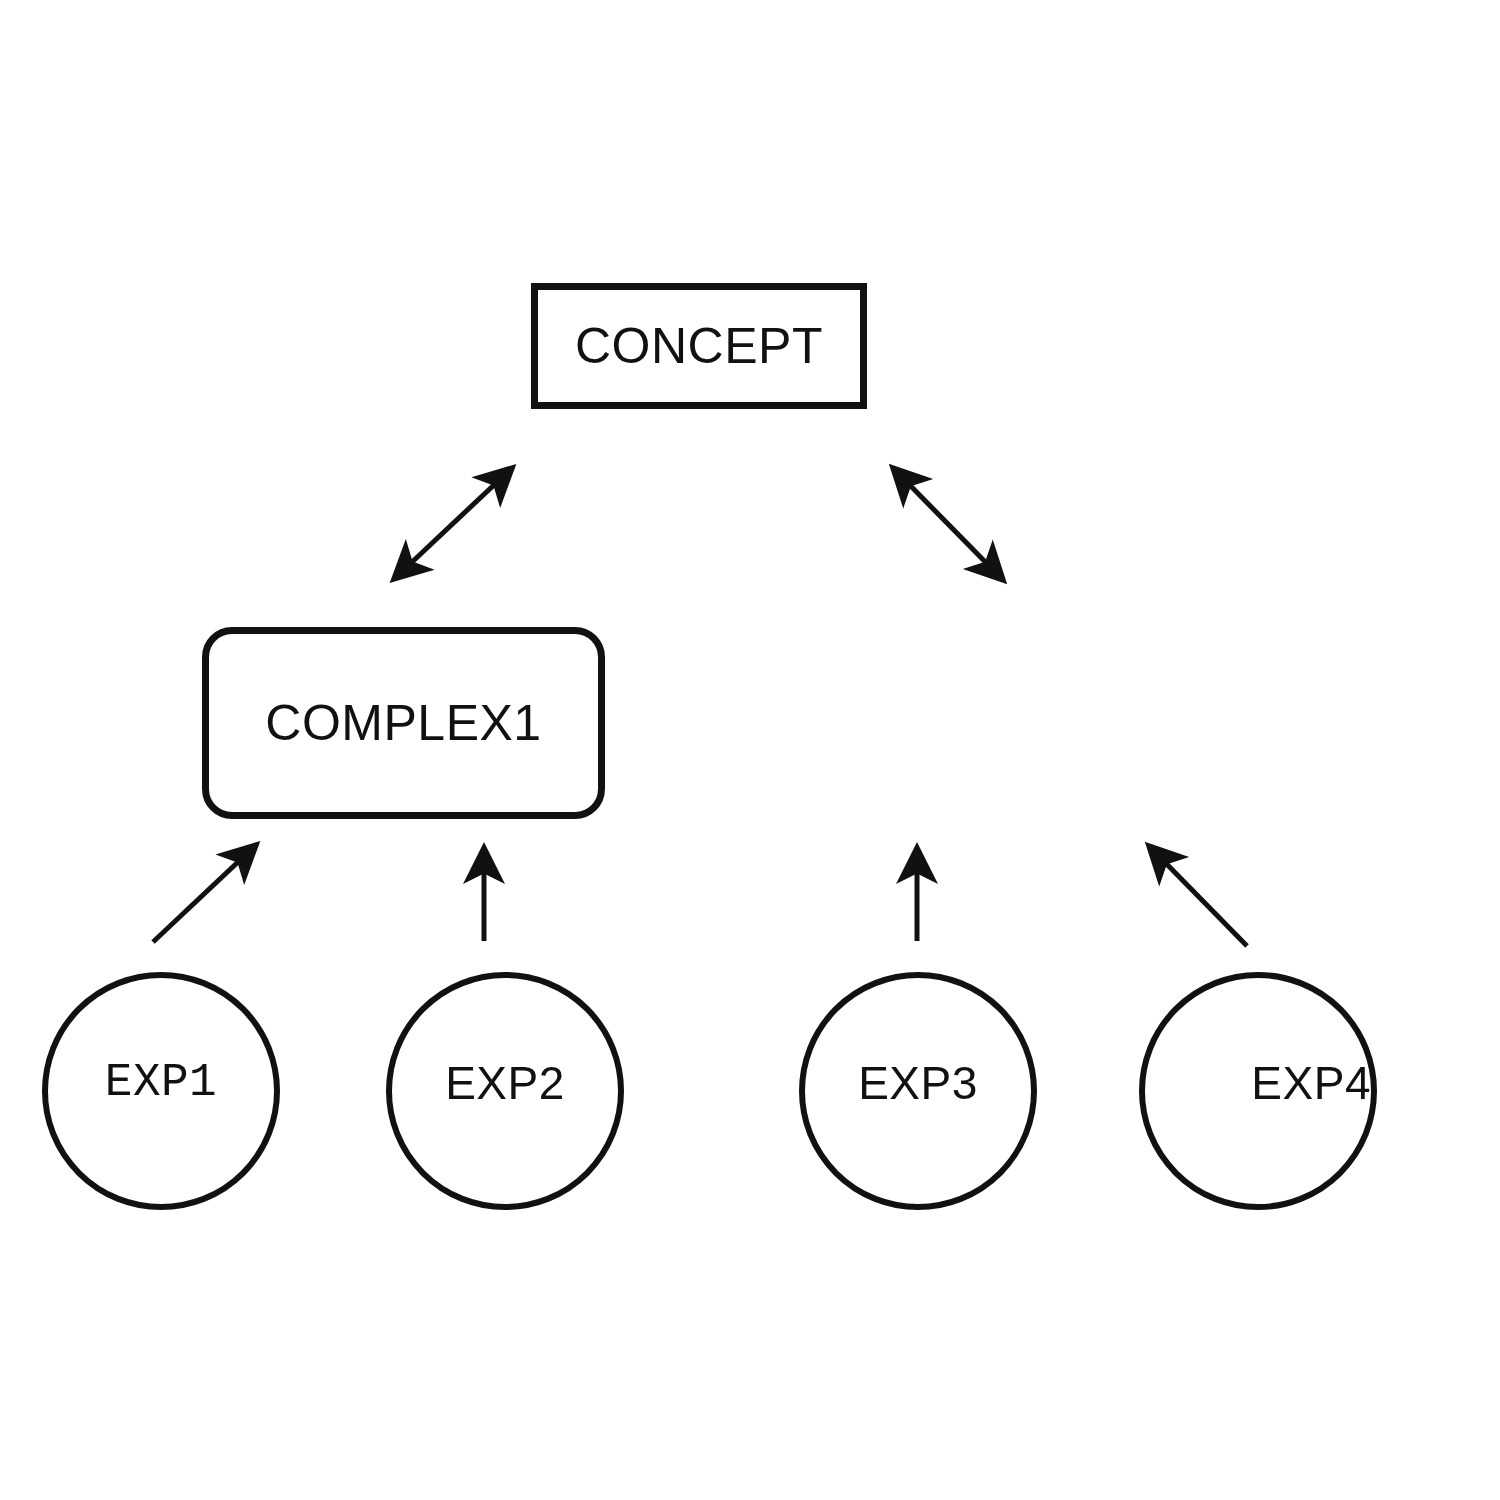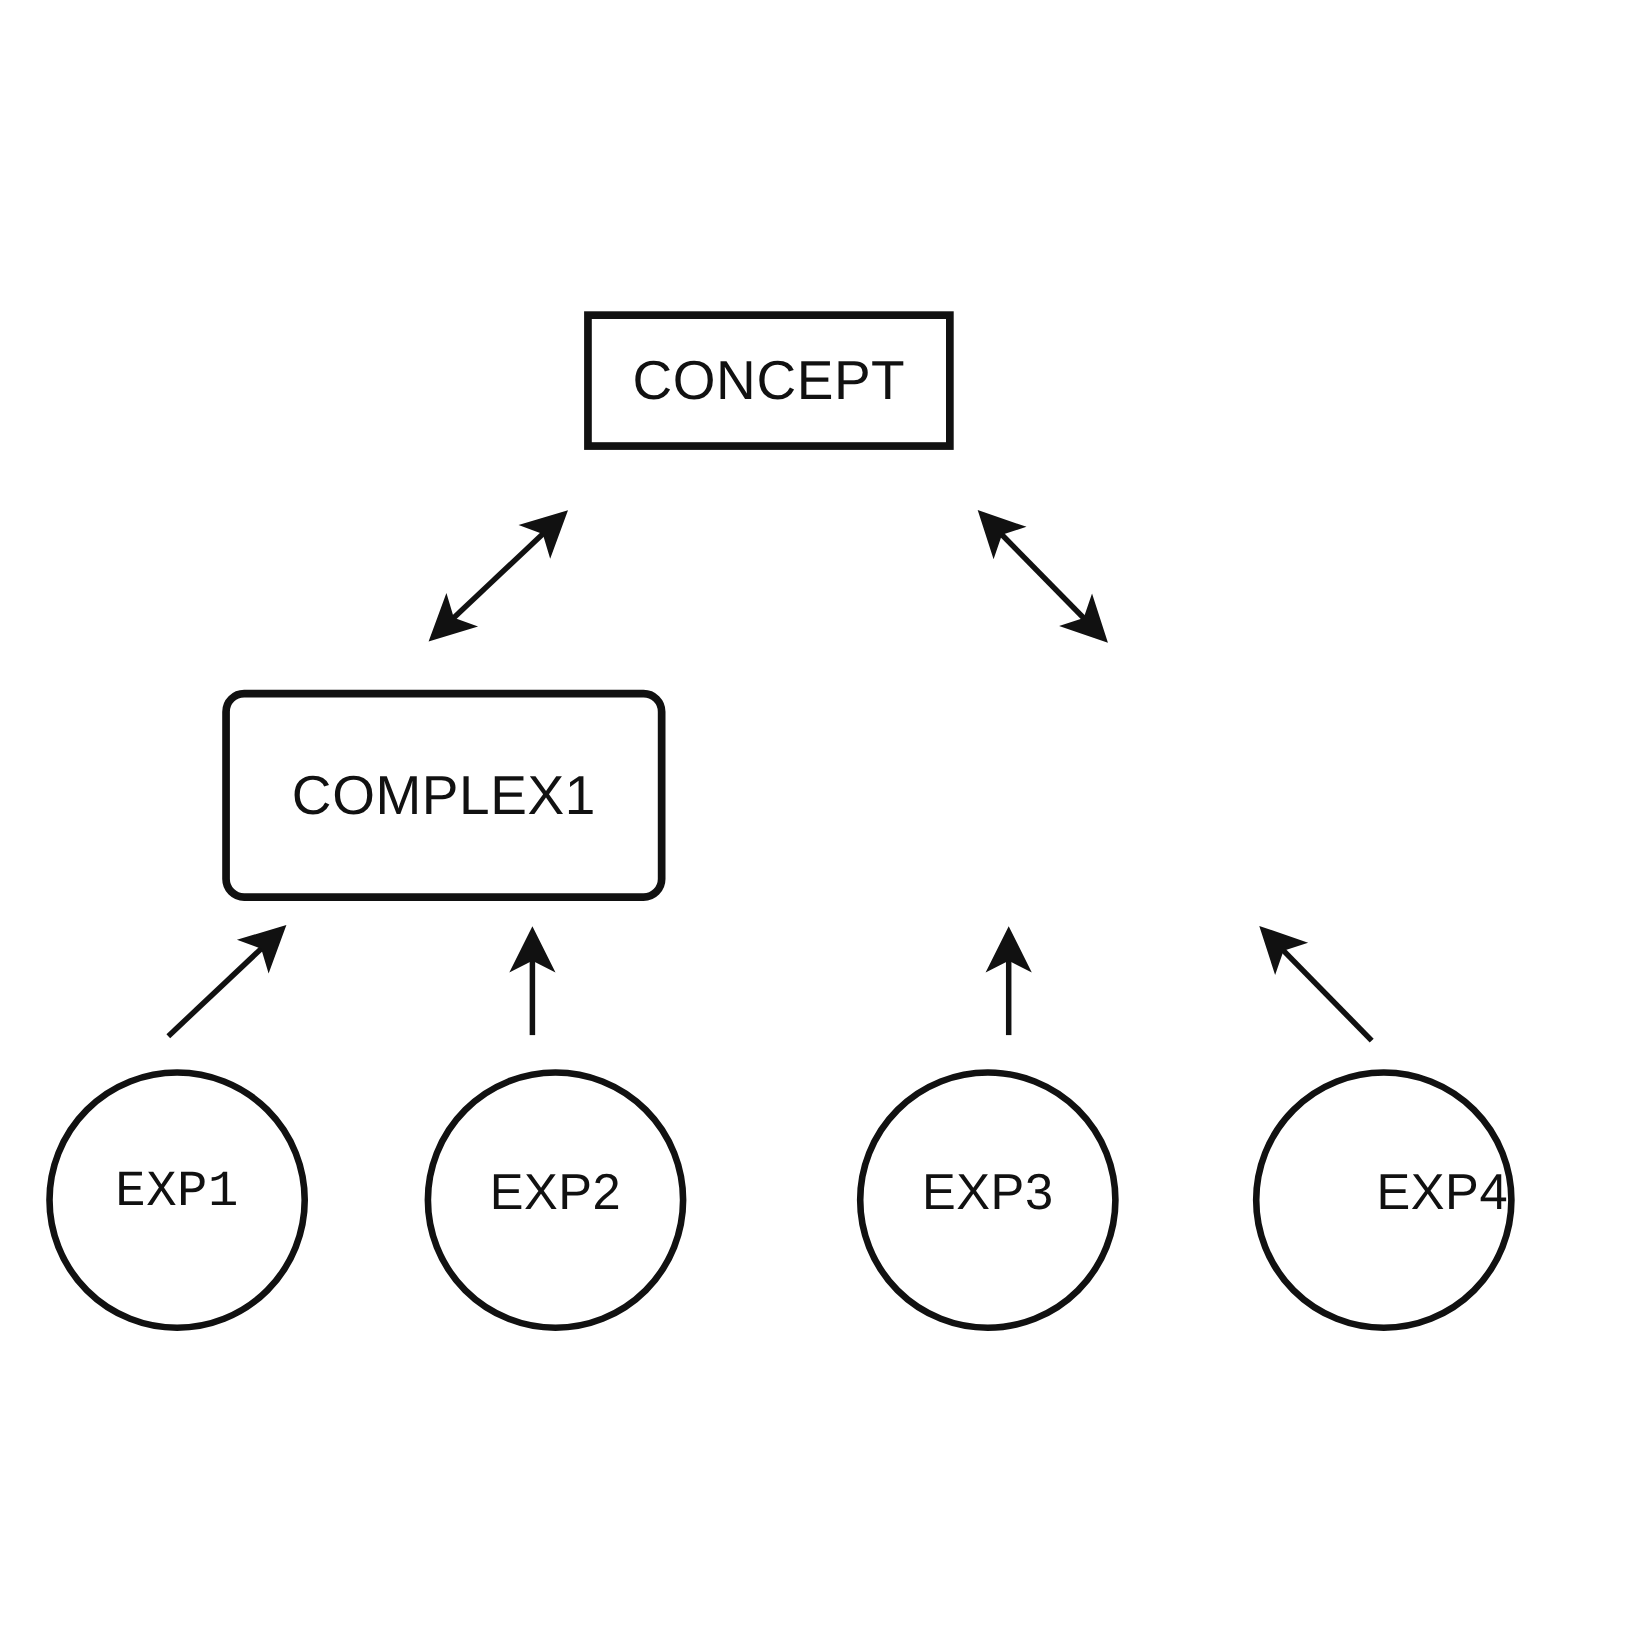--- a/index.html
+++ b/index.html
@@ -45,41 +45,41 @@
     border: 7px solid #111111;
     border-radius: 0;
     font-size: 50px;
     margin-top: 28px;
   }
   .node-complex {
     top: 627px;
     width: 403px;
     height: 192px;
     border: 7px solid #111111;
-    border-radius: 20px;
+    border-radius: 30px;
     font-size: 50px;
     align-items: center;
   }
   .node-complex-1 { left: 202px; }
   .node-complex-2 { left: 799px; }
   .node-exp {
     top: 972px;
     width: 238px;
     height: 238px;
     border: 6px solid #111111;
     border-radius: 50%;
     font-size: 46px;
   }
   .node-exp .label-shift {
     display: block;
     transform: translateY(-8px);
   }
   .node-exp-1 { left: 42px; font-family: Liberation Mono, monospace; }
   .node-exp-2 { left: 386px; }
-  .node-exp-3 { left: 779px; }
+  .node-exp-3 { left: 799px; }
   .node-exp-4 { left: 1139px; justify-content: flex-end; }
 </style>
 </head>
 <body>
 
 <div id="canvas">
 
   <svg id="edges" viewBox="0 0 1500 1500" xmlns="http://www.w3.org/2000/svg">
     <defs>
       <marker id="head-end" markerWidth="9" markerHeight="9" refX="7.4" refY="4.5" orient="auto" markerUnits="strokeWidth">

